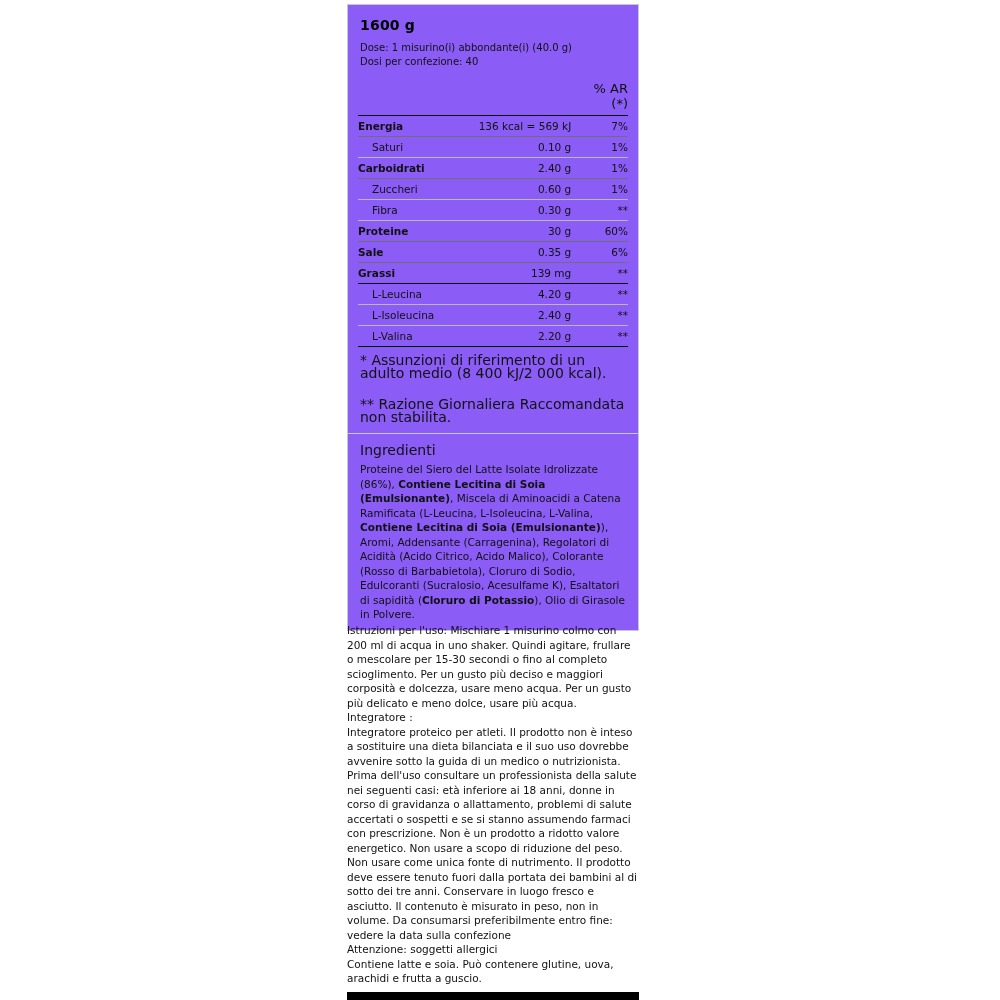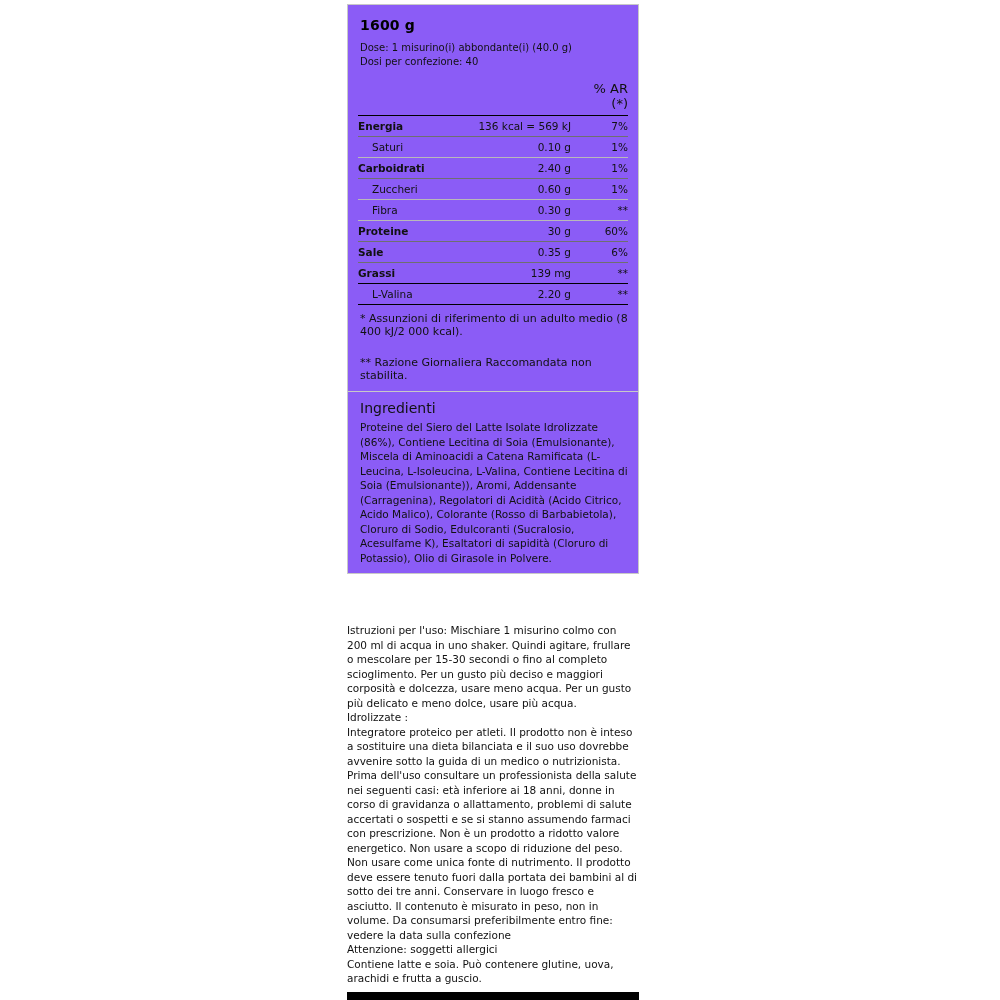--- a/index.html
+++ b/index.html
@@ -94,42 +94,42 @@
     width: 18%;
     text-align: right;
     white-space: nowrap;
   }
   .bcaa-name {
     font-weight: bold;
     line-height: 14px;
   }
   .footnotes {
     margin-top: 7px;
-    font-size: 11px;
+    font-size: 14px;
     line-height: 13px;
     color: #111;
     margin-left: 2px;
   }
   .panel-sep {
     border-top: 1px solid #c8c8c8;
     margin: 9px -10px 8px -10px;
   }
   .ing-title {
     font-size: 14px;
     margin: 0 0 4px 2px;
     color: #111;
   }
   .ing-body {
     font-size: 10.5px;
     line-height: 14.5px;
     margin-left: 2px;
     color: #111;
     text-align: left;
   }
-  .ing-body b { font-weight: normal; }
+  .ing-body b { font-weight: bold; }
 
   
   .lower {
     position: absolute;
     left: 347px;
     top: 623px;
     width: 292px;
     font-size: 10.5px;
     line-height: 14.5px;
     color: #111;
@@ -200,39 +200,49 @@
           <td class="nm bold">Sale</td>
           <td class="val">0.35 g</td>
           <td class="pct">6%</td>
         </tr>
         <tr class="row thick">
           <td class="nm bold">Grassi</td>
           <td class="val">139 mg</td>
           <td class="pct">**</td>
         </tr>
 
+        <tr class="row">
+          <td class="nm indent">L-Leucina</td>
+          <td class="val">4.20 g</td>
+          <td class="pct">**</td>
+        </tr>
+        <tr class="row">
+          <td class="nm indent">L-Isoleucina</td>
+          <td class="val">2.40 g</td>
+          <td class="pct">**</td>
+        </tr>
         <tr class="row thick">
           <td class="nm indent">L-Valina</td>
           <td class="val">2.20 g</td>
           <td class="pct">**</td>
         </tr>
       </tbody>
     </table>
 
     <div class="footnotes">* Assunzioni di riferimento di un adulto medio (8 400 kJ/2 000 kcal).</div>
     <div class="footnotes" style="margin-top:18px">** Razione Giornaliera Raccomandata non stabilita.</div>
 
     <div class="panel-sep"></div>
 
     <div class="ing-title">Ingredienti</div>
     <div class="ing-body" id="ingredients-body"><span>Proteine del Siero del Latte Isolate Idrolizzate (86%), </span><b>Contiene Lecitina di Soia (Emulsionante)</b><span>, Miscela di Aminoacidi a Catena Ramificata (L-Leucina, L-Isoleucina, L-Valina, </span><b>Contiene Lecitina di Soia (Emulsionante)</b><span>), Aromi, Addensante (Carragenina), Regolatori di Acidità (Acido Citrico, Acido Malico), Colorante (Rosso di Barbabietola), Cloruro di Sodio, Edulcoranti (Sucralosio, Acesulfame K), Esaltatori di sapidità (</span><b>Cloruro di Potassio</b><span>), Olio di Girasole in Polvere.</span></div>
   </div>
 
   <div class="lower">
     <p>Istruzioni per l'uso: Mischiare 1 misurino colmo con 200 ml di acqua in uno shaker. Quindi agitare, frullare o mescolare per 15-30 secondi o fino al completo scioglimento. Per un gusto più deciso e maggiori corposità e dolcezza, usare meno acqua. Per un gusto più delicato e meno dolce, usare più acqua.</p>
-    <p>Idrolizzate :</p>
+    <p>Integratore :</p>
     <p>Integratore proteico per atleti. Il prodotto non è inteso a sostituire una dieta bilanciata e il suo uso dovrebbe avvenire sotto la guida di un medico o nutrizionista. Prima dell'uso consultare un professionista della salute nei seguenti casi: età inferiore ai 18 anni, donne in corso di gravidanza o allattamento, problemi di salute accertati o sospetti e se si stanno assumendo farmaci con prescrizione. Non è un prodotto a ridotto valore energetico. Non usare a scopo di riduzione del peso. Non usare come unica fonte di nutrimento. Il prodotto deve essere tenuto fuori dalla portata dei bambini al di sotto dei tre anni. Conservare in luogo fresco e asciutto. Il contenuto è misurato in peso, non in volume. Da consumarsi preferibilmente entro fine: vedere la data sulla confezione</p>
     <p>Attenzione: soggetti allergici</p>
     <p>Contiene latte e soia. Può contenere glutine, uova, arachidi e frutta a guscio.</p>
   </div>
 
   <div class="black-bar"></div>
 </div>
 
 </body></html>

